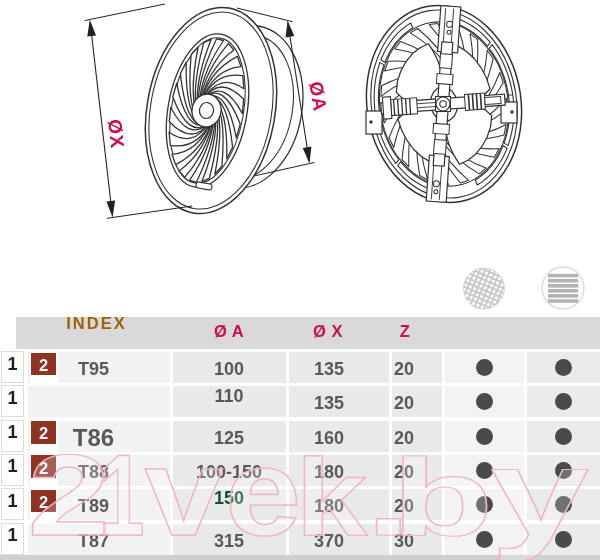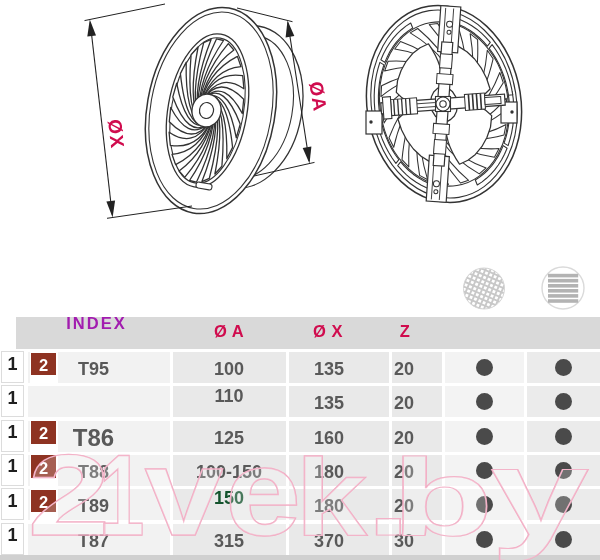--- a/index.html
+++ b/index.html
@@ -1,21 +1,21 @@
 <!DOCTYPE html>
 <html><head><meta charset="utf-8">
 <style>
 html,body{margin:0;padding:0;width:600px;height:560px;background:#fff;overflow:hidden;
 font-family:"Liberation Sans", sans-serif;}
 #page{position:relative;width:600px;height:560px;}
 </style></head>
 <body>
 <div id="page">
 <div style="position:absolute;left:16px;top:317px;width:584px;height:32px;background:#d9d9d9"></div>
-<div style="position:absolute;left:28px;top:317px;width:137px;height:20px;display:flex;align-items:center;justify-content:center;padding-bottom:7px;padding-top:0px;box-sizing:border-box;font-size:16.5px;font-weight:bold;color:#a21caf;letter-spacing:2px">INDEX</div>
+<div style="position:absolute;left:28px;top:317px;width:137px;height:20px;display:flex;align-items:center;justify-content:center;padding-bottom:7px;padding-top:0px;box-sizing:border-box;font-size:16.5px;font-weight:bold;color:#a16207;letter-spacing:2px">INDEX</div>
 <div style="position:absolute;left:172px;top:317px;width:114px;height:32px;display:flex;align-items:center;justify-content:center;padding-bottom:4px;padding-top:0px;box-sizing:border-box;font-size:16.5px;font-weight:bold;color:#d00c4e;letter-spacing:0.5px">Ø A</div>
 <div style="position:absolute;left:288px;top:317px;width:80px;height:32px;display:flex;align-items:center;justify-content:center;padding-bottom:4px;padding-top:0px;box-sizing:border-box;font-size:16.5px;font-weight:bold;color:#d00c4e;letter-spacing:0.5px">Ø X</div>
 <div style="position:absolute;left:368px;top:317px;width:74px;height:32px;display:flex;align-items:center;justify-content:center;padding-bottom:4px;padding-top:0px;box-sizing:border-box;font-size:16.5px;font-weight:bold;color:#d00c4e;letter-spacing:0.5px">Z</div>
 <div style="position:absolute;left:1px;top:351.0px;width:23px;height:32px;background:#fff;border:1px solid #dcdcdc;display:flex;align-items:center;justify-content:center;padding-bottom:6px;box-sizing:border-box;font-size:18px;font-weight:bold;color:#1f1f1f">1</div>
 <div style="position:absolute;left:28px;top:352.0px;width:142px;height:31.0px;background:#f2f2f2"></div>
 <div style="position:absolute;left:28px;top:352.0px;width:131px;height:31.0px;display:flex;align-items:center;justify-content:center;padding-bottom:0px;padding-top:4px;box-sizing:border-box;font-size:18px;font-weight:bold;color:#595959;letter-spacing:0px">T95</div>
 <div style="position:absolute;left:29.5px;top:352.0px;width:28px;height:31.0px;background:#fff"></div>
 <div style="position:absolute;left:31px;top:352.5px;width:25px;height:22.5px;background:#8e3322;display:flex;align-items:center;justify-content:center;padding-top:3px;box-sizing:border-box;font-size:16.5px;font-weight:bold;color:#fff">2</div>
 <div style="position:absolute;left:172.5px;top:352.0px;width:113px;height:31.0px;background:#e9e9e9"></div>
 <div style="position:absolute;left:172.5px;top:352.0px;width:113px;height:31.0px;display:flex;align-items:center;justify-content:center;padding-bottom:0px;padding-top:4px;box-sizing:border-box;font-size:18px;font-weight:bold;color:#595959;letter-spacing:0px">100</div>

